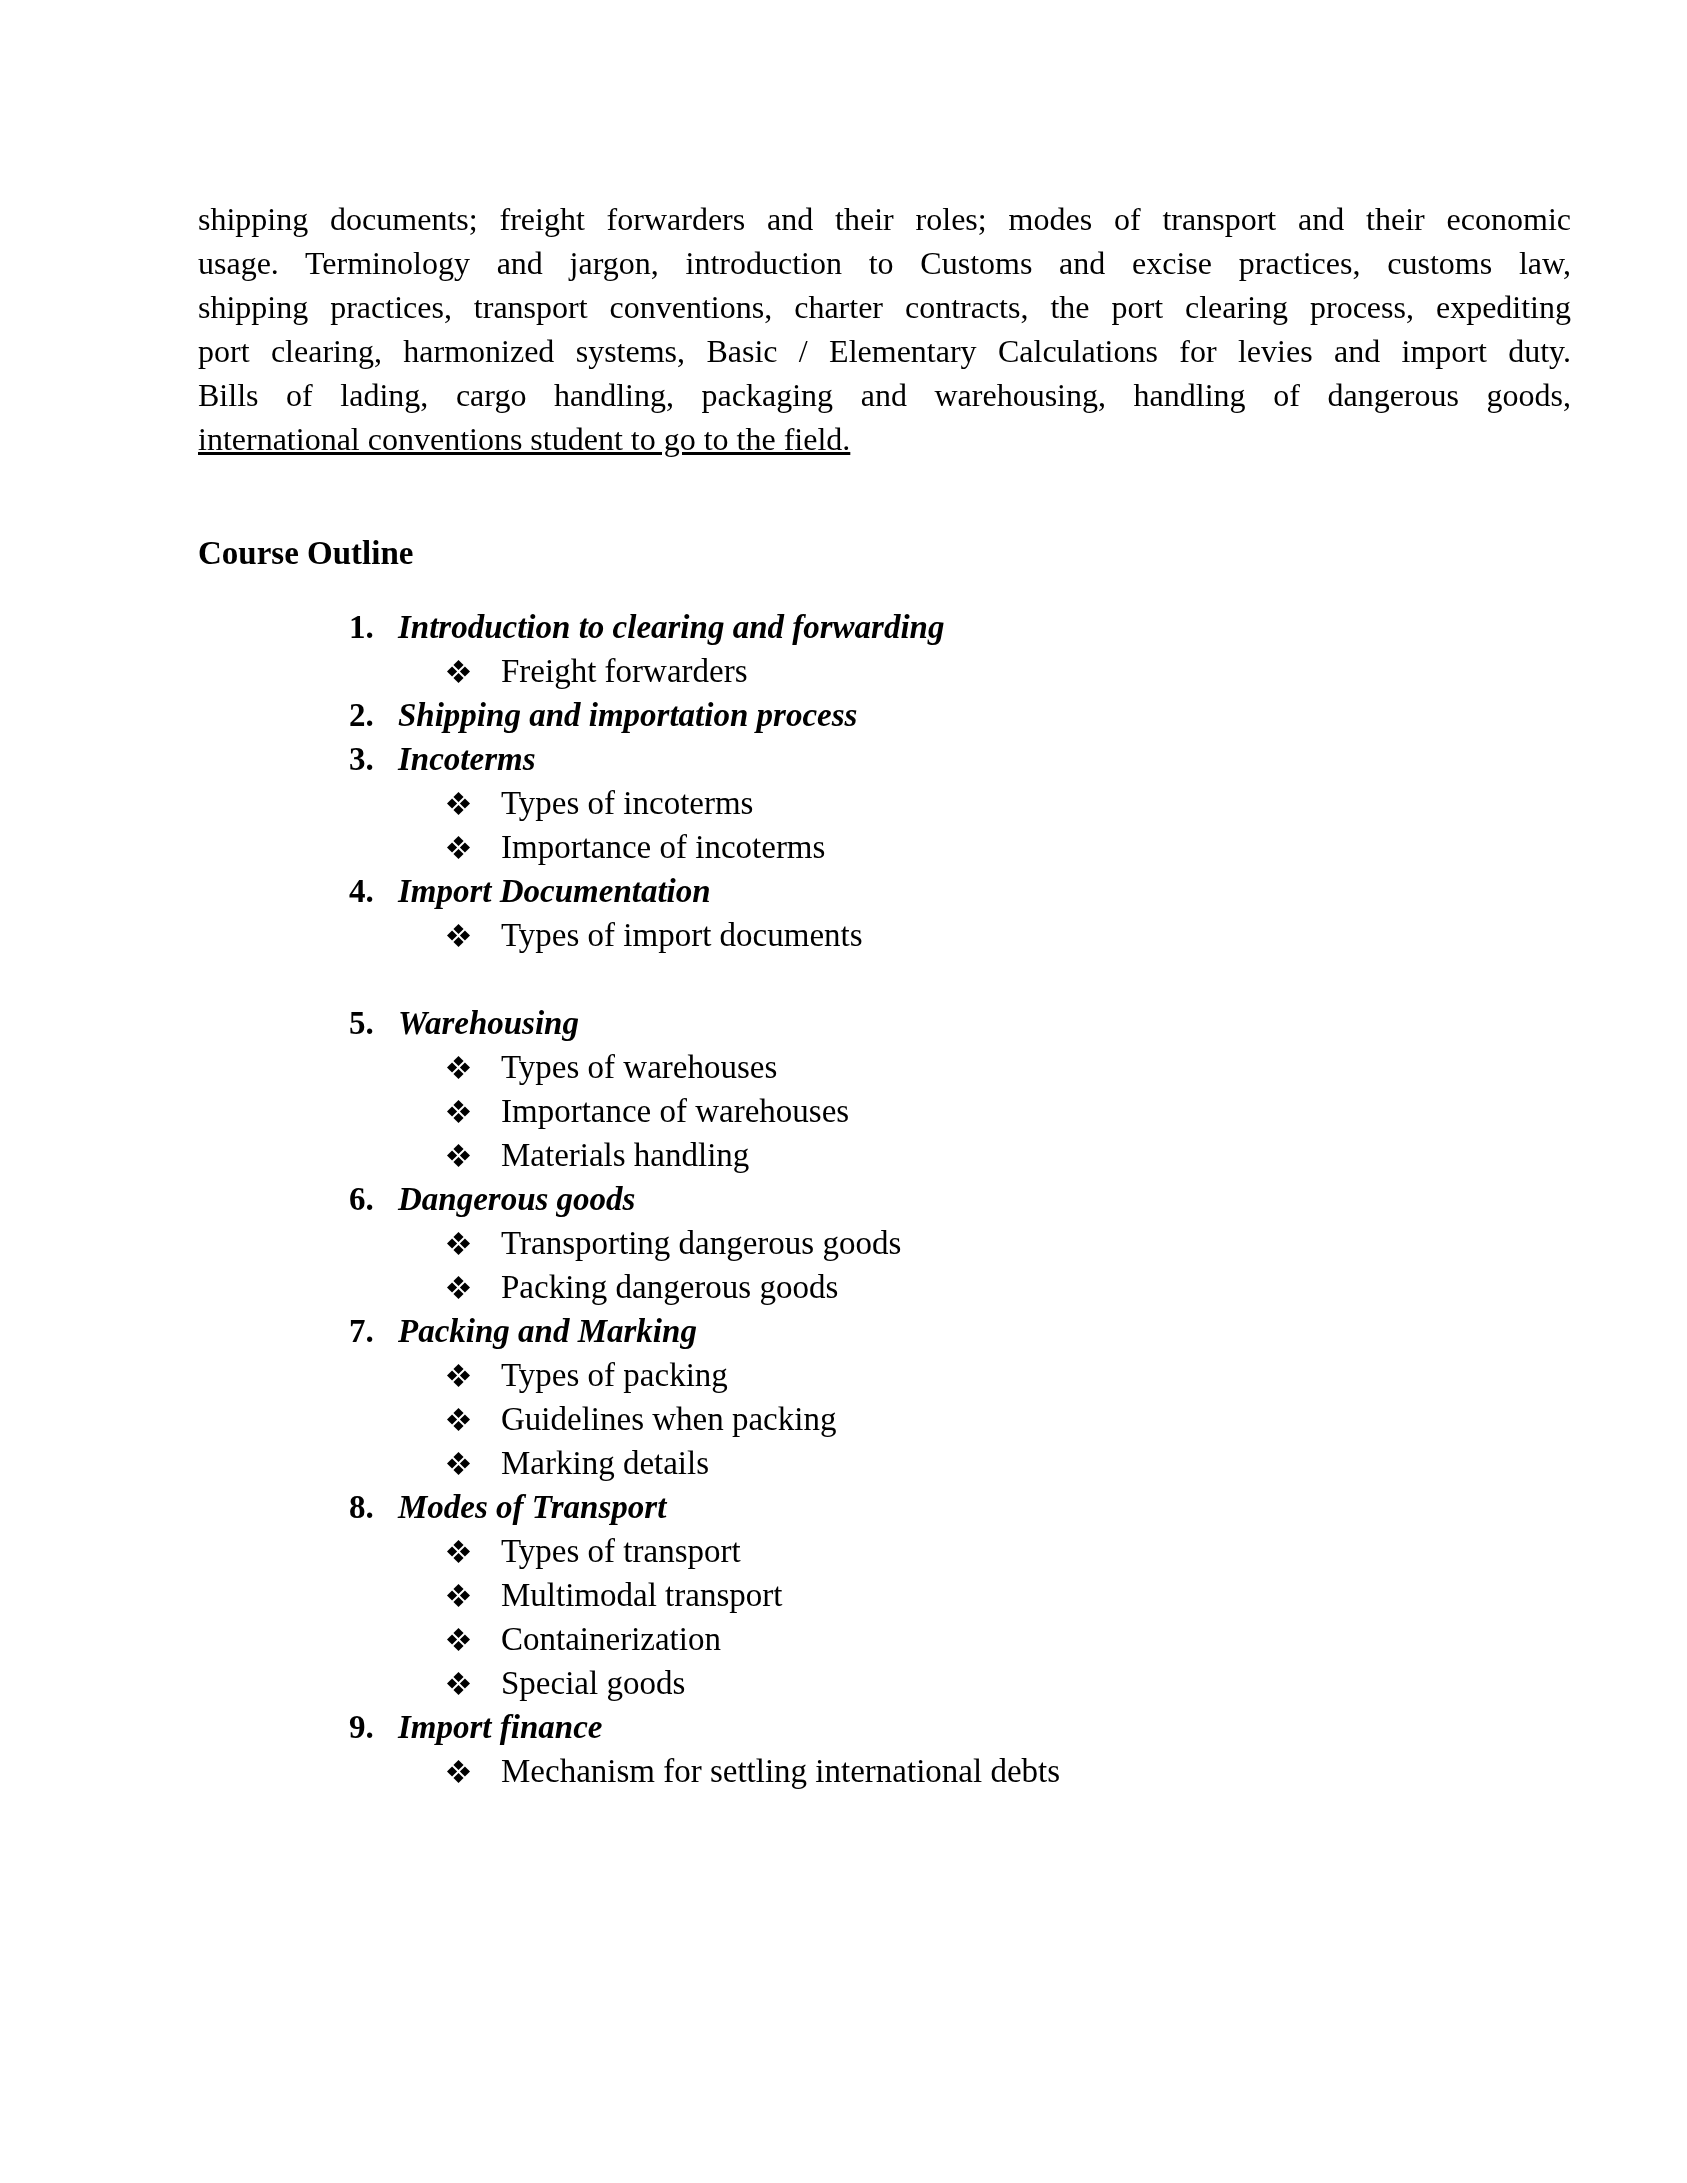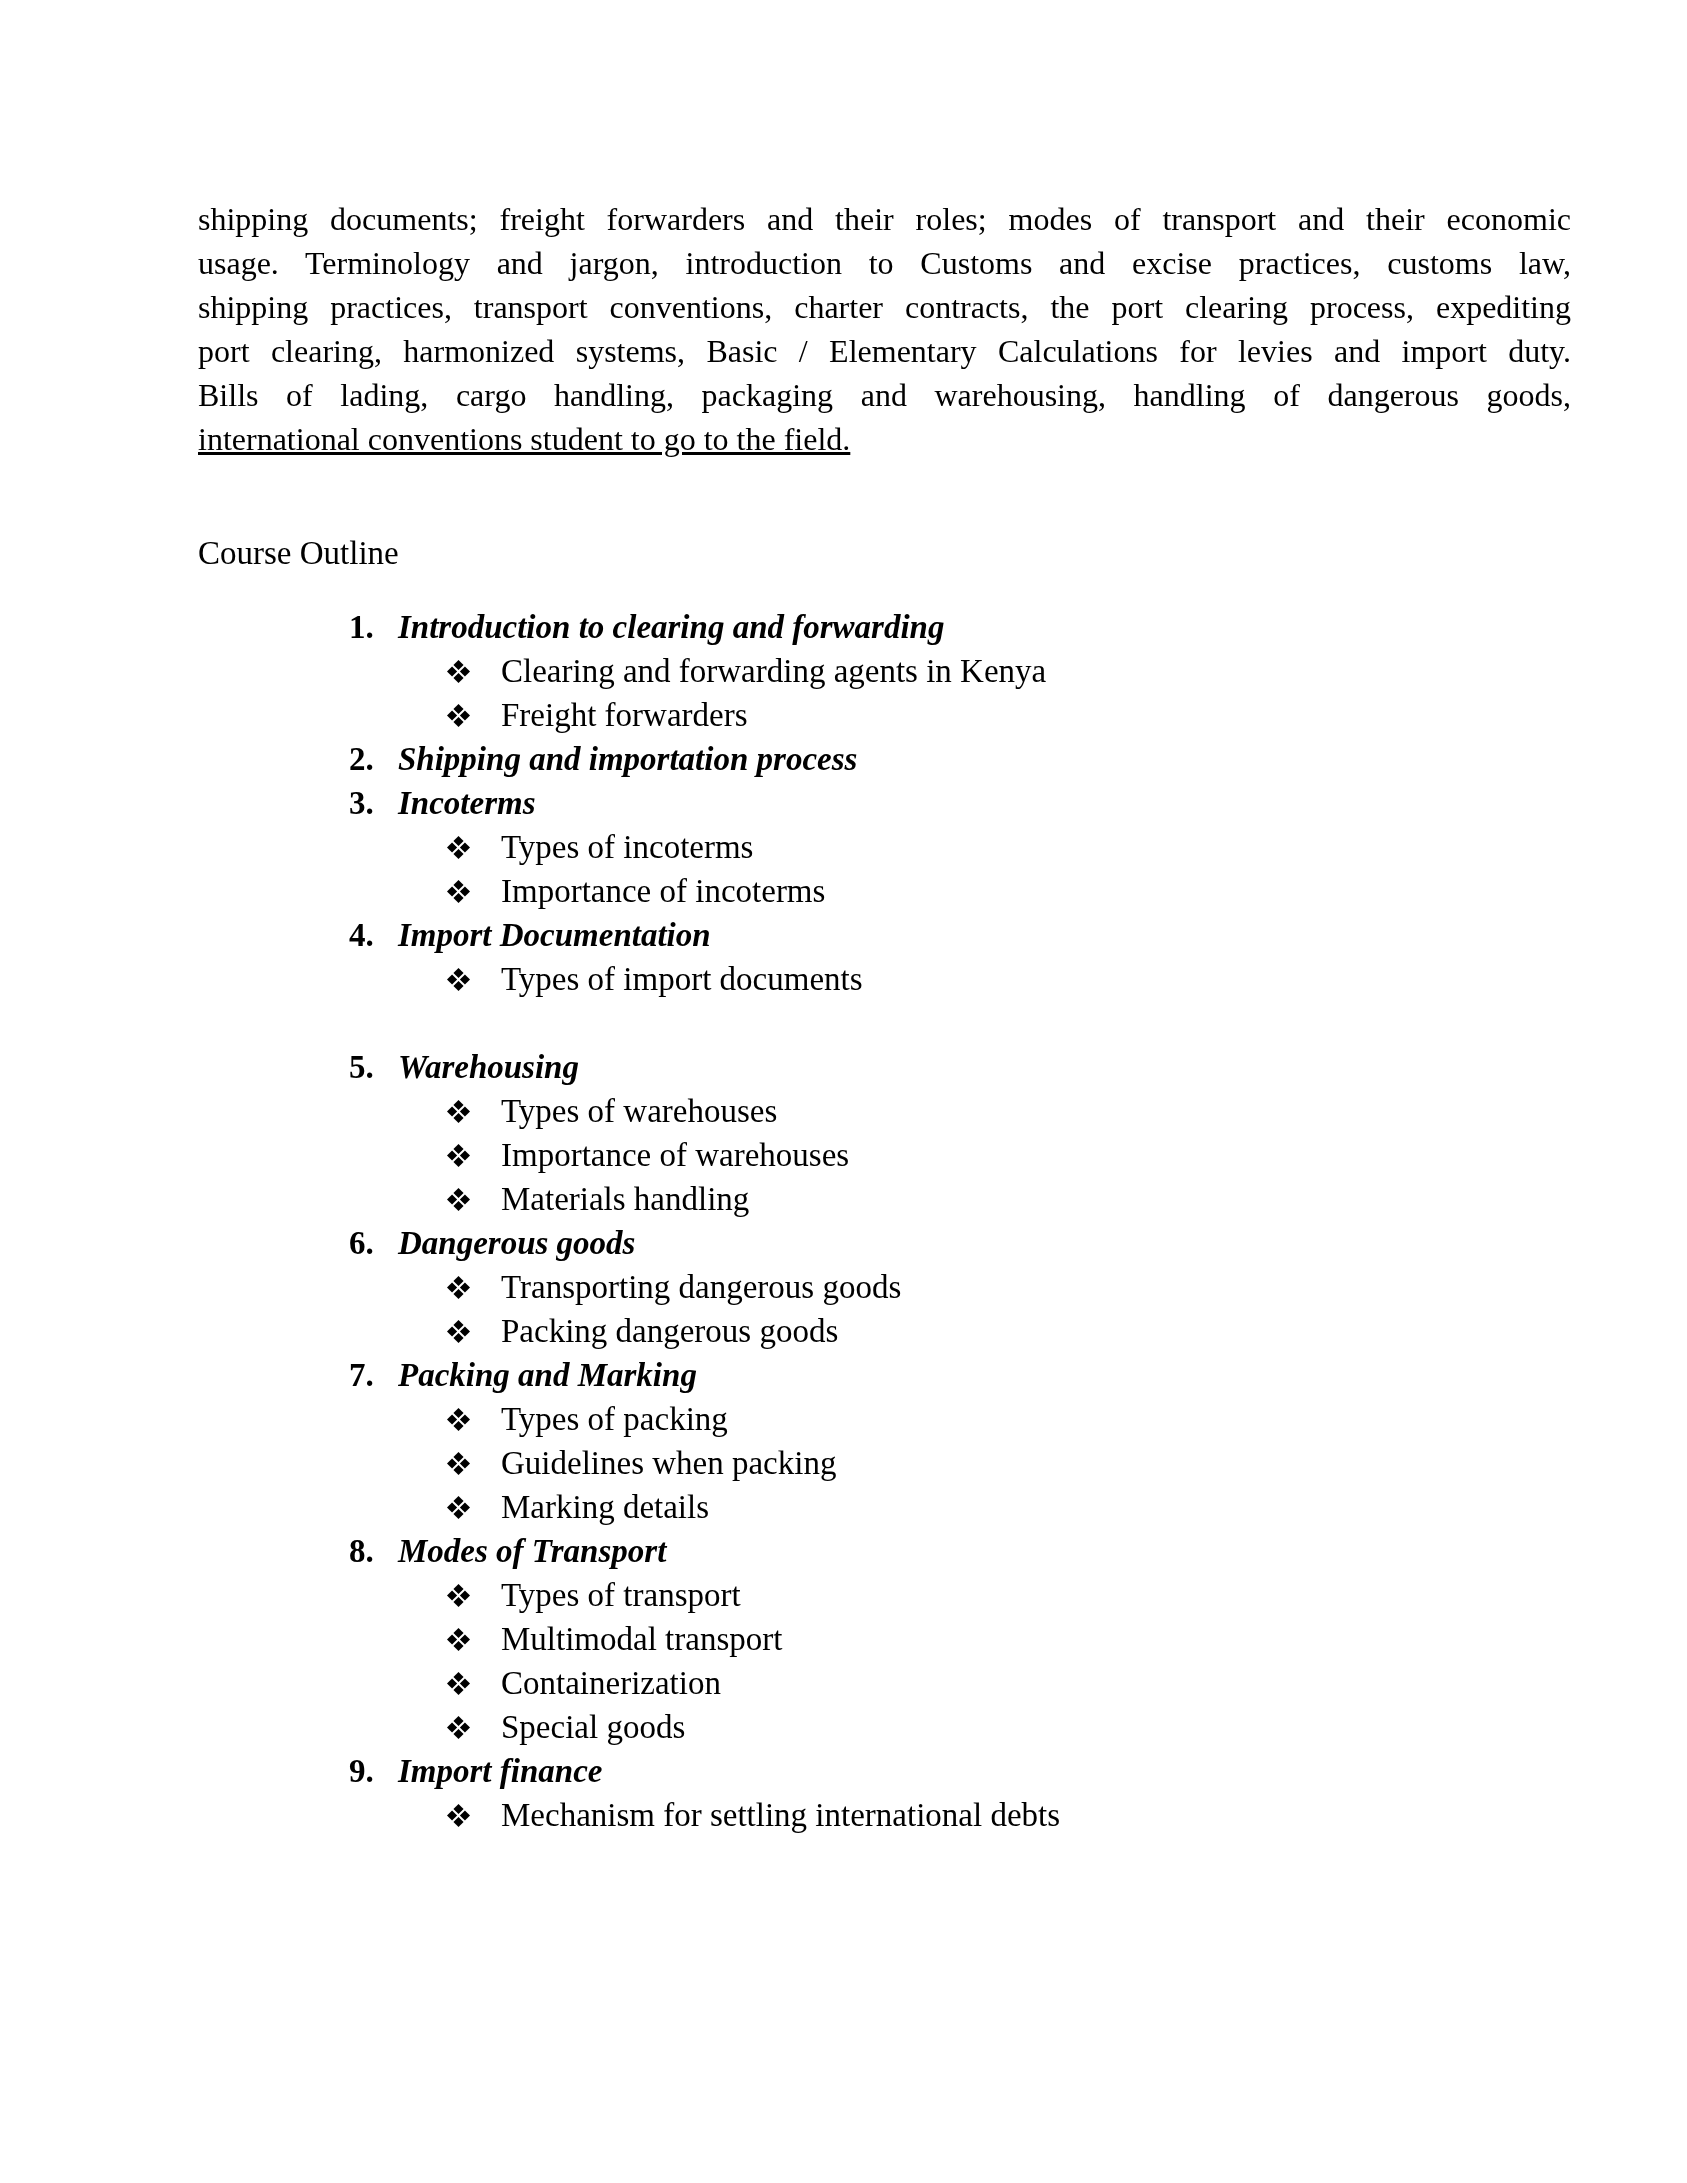--- a/index.html
+++ b/index.html
@@ -17,21 +17,21 @@
   .intro {
     padding-top: 197px;
     font-size: 32px;
     line-height: 44px;
   }
   .jline { text-align: justify; text-align-last: justify; }
   .jline.last { text-align-last: left; text-decoration: underline; }
   .heading {
     margin: 70px 0 0 0;
     font-size: 33px; line-height: 44px;
-    font-weight: normal;
+    font-weight: bold;
   }
   .outline {
     list-style: none;
     margin: 30px 0 0 0; padding: 0;
     font-size: 33px; line-height: 44px;
   }
   .item { margin: 0; }
   .item.gap-before { margin-top: 44px; }
   .item-head {
     display: flex;
@@ -60,31 +60,20 @@
   </div>
 
   <h2 class="heading">Course Outline</h2>
 
   <ol class="outline">
       <li class="item">
     <div class="item-head">
       <span class="num">1.</span>
       <span class="title">Introduction to clearing and forwarding</span>
     </div>
-  <div class="sub">
-    <span class="bullet">
-      <svg viewBox="0 0 100 100" width="23" height="23" aria-hidden="true">
-        <polygon points="50,0 72,22 50,44 28,22"></polygon>
-        <polygon points="22,28 44,50 22,72 0,50"></polygon>
-        <polygon points="78,28 100,50 78,72 56,50"></polygon>
-        <polygon points="50,56 72,78 50,100 28,78"></polygon>
-      </svg>
-    </span>
-    <span class="sub-text">Clearing and forwarding agents in Kenya</span>
-  </div>
         <div class="sub">
     <span class="bullet">
       <svg viewBox="0 0 100 100" width="23" height="23" aria-hidden="true">
         <polygon points="50,0 72,22 50,44 28,22"></polygon>
         <polygon points="22,28 44,50 22,72 0,50"></polygon>
         <polygon points="78,28 100,50 78,72 56,50"></polygon>
         <polygon points="50,56 72,78 50,100 28,78"></polygon>
       </svg>
     </span>
     <span class="sub-text">Freight forwarders</span>

